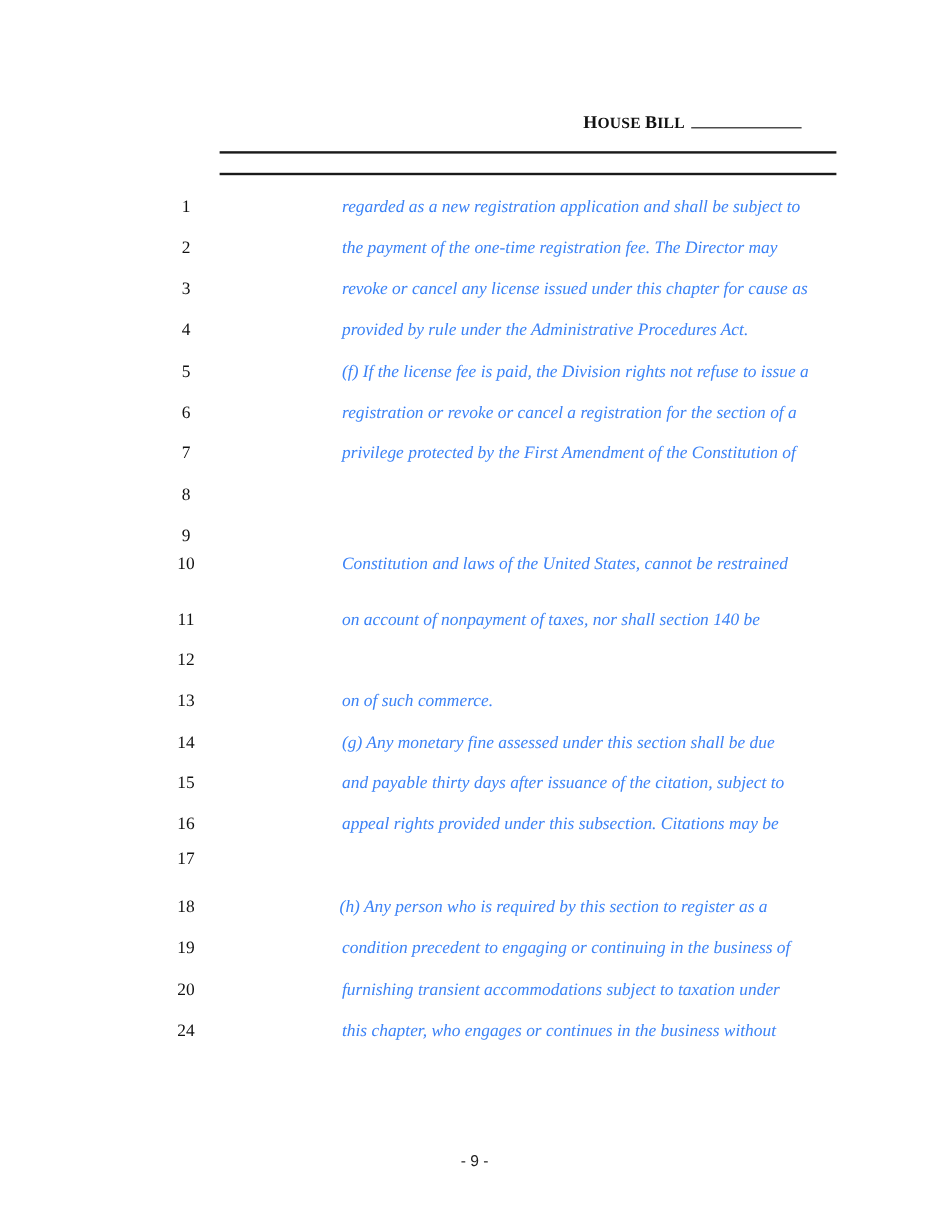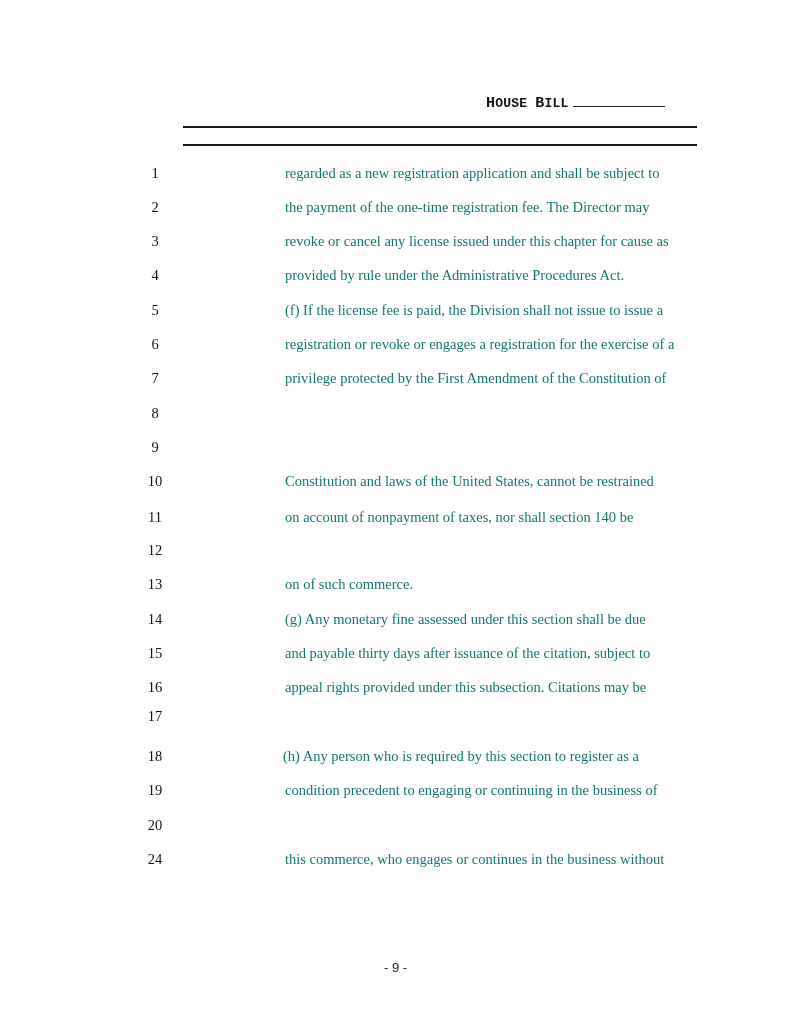--- a/index.html
+++ b/index.html
@@ -1,41 +1,42 @@
 <!DOCTYPE html>
 <html><head>
 <meta charset="utf-8">
 <style>
   html, body { margin: 0; padding: 0; background: #ffffff; }
   body { width: 791px; height: 1024px; position: relative; overflow: hidden; }
   .page { position: absolute; left: 0; top: 0; width: 791px; height: 1024px; background: #ffffff; }
   .header-title {
     position: absolute; left: 486px; top: 94px;
-    font-family: Liberation Mono, monospace; font-weight: bold; font-size: 13px;
+    font-family: Liberation Serif, serif; font-weight: bold; font-size: 13px;
     color: #111; letter-spacing: 0.2px; font-variant: small-caps;
     white-space: nowrap;
   }
   .header-title .big { font-size: 15px; }
   .header-blank {
     display: inline-block; width: 92px; border-bottom: 1px solid #222;
     margin-left: 5px; height: 12px; vertical-align: baseline;
   }
   .rule { position: absolute; left: 183px; width: 514px; background: #1a1a1a; }
   .rule.r1 { top: 126px; height: 2px; }
   .rule.r2 { top: 144px; height: 1.5px; }
   .lines { position: absolute; left: 0; top: 0; }
   .line { position: absolute; left: 0; width: 791px; height: 20px; }
   .num {
     position: absolute; left: 130px; width: 50px; text-align: center;
     font-family: "Liberation Serif", serif; font-size: 14.5px; color: #111;
   }
   .txt {
     position: absolute; left: 285px;
-    font-family: "Liberation Serif", serif; font-size: 14.5px; color: #0f766e;
+    font-family: "Liberation Serif", serif; font-size: 14.5px; color: #3b82f6;
     white-space: nowrap;
+    font-style: italic;
   }
   .txt.shift { left: 283px; }
   .page-num {
     position: absolute; left: 0; width: 791px; top: 960px; text-align: center;
     font-family: "Liberation Sans", sans-serif; font-size: 13px; color: #222;
   }
 </style>
 </head>
 <body>
 
@@ -60,37 +61,37 @@
     <div class="line" style="top:233px">
       <span class="num">3</span>
       <span class="txt">revoke or cancel any license issued under this chapter for cause as</span>
     </div>
     <div class="line" style="top:267px">
       <span class="num">4</span>
       <span class="txt">provided by rule under the Administrative Procedures Act.</span>
     </div>
     <div class="line" style="top:302px">
       <span class="num">5</span>
-      <span class="txt">(f) If the license fee is paid, the Division shall not issue to issue a</span>
+      <span class="txt">(f) If the license fee is paid, the Division rights not refuse to issue a</span>
     </div>
     <div class="line" style="top:336px">
       <span class="num">6</span>
-      <span class="txt">registration or revoke or engages a registration for the exercise of a</span>
+      <span class="txt">registration or revoke or cancel a registration for the section of a</span>
     </div>
     <div class="line" style="top:370px">
       <span class="num">7</span>
       <span class="txt">privilege protected by the First Amendment of the Constitution of</span>
     </div>
     <div class="line" style="top:405px">
       <span class="num">8</span>
     </div>
     <div class="line" style="top:439px">
       <span class="num">9</span>
     </div>
-    <div class="line" style="top:473px">
+    <div class="line" style="top:462px">
       <span class="num">10</span>
       <span class="txt">Constitution and laws of the United States, cannot be restrained</span>
     </div>
     <div class="line" style="top:509px">
       <span class="num">11</span>
       <span class="txt">on account of nonpayment of taxes, nor shall section 140 be</span>
     </div>
     <div class="line" style="top:542px">
       <span class="num">12</span>
     </div>
@@ -116,21 +117,22 @@
     <div class="line" style="top:748px">
       <span class="num">18</span>
       <span class="txt shift">(h) Any person who is required by this section to register as a</span>
     </div>
     <div class="line" style="top:782px">
       <span class="num">19</span>
       <span class="txt">condition precedent to engaging or continuing in the business of</span>
     </div>
     <div class="line" style="top:817px">
       <span class="num">20</span>
+      <span class="txt">furnishing transient accommodations subject to taxation under</span>
     </div>
     <div class="line" style="top:851px">
       <span class="num">24</span>
-      <span class="txt">this commerce, who engages or continues in the business without</span>
+      <span class="txt">this chapter, who engages or continues in the business without</span>
     </div>
   </div>
 
   <div class="page-num">- 9 -</div>
 </div>
 
 </body></html>

